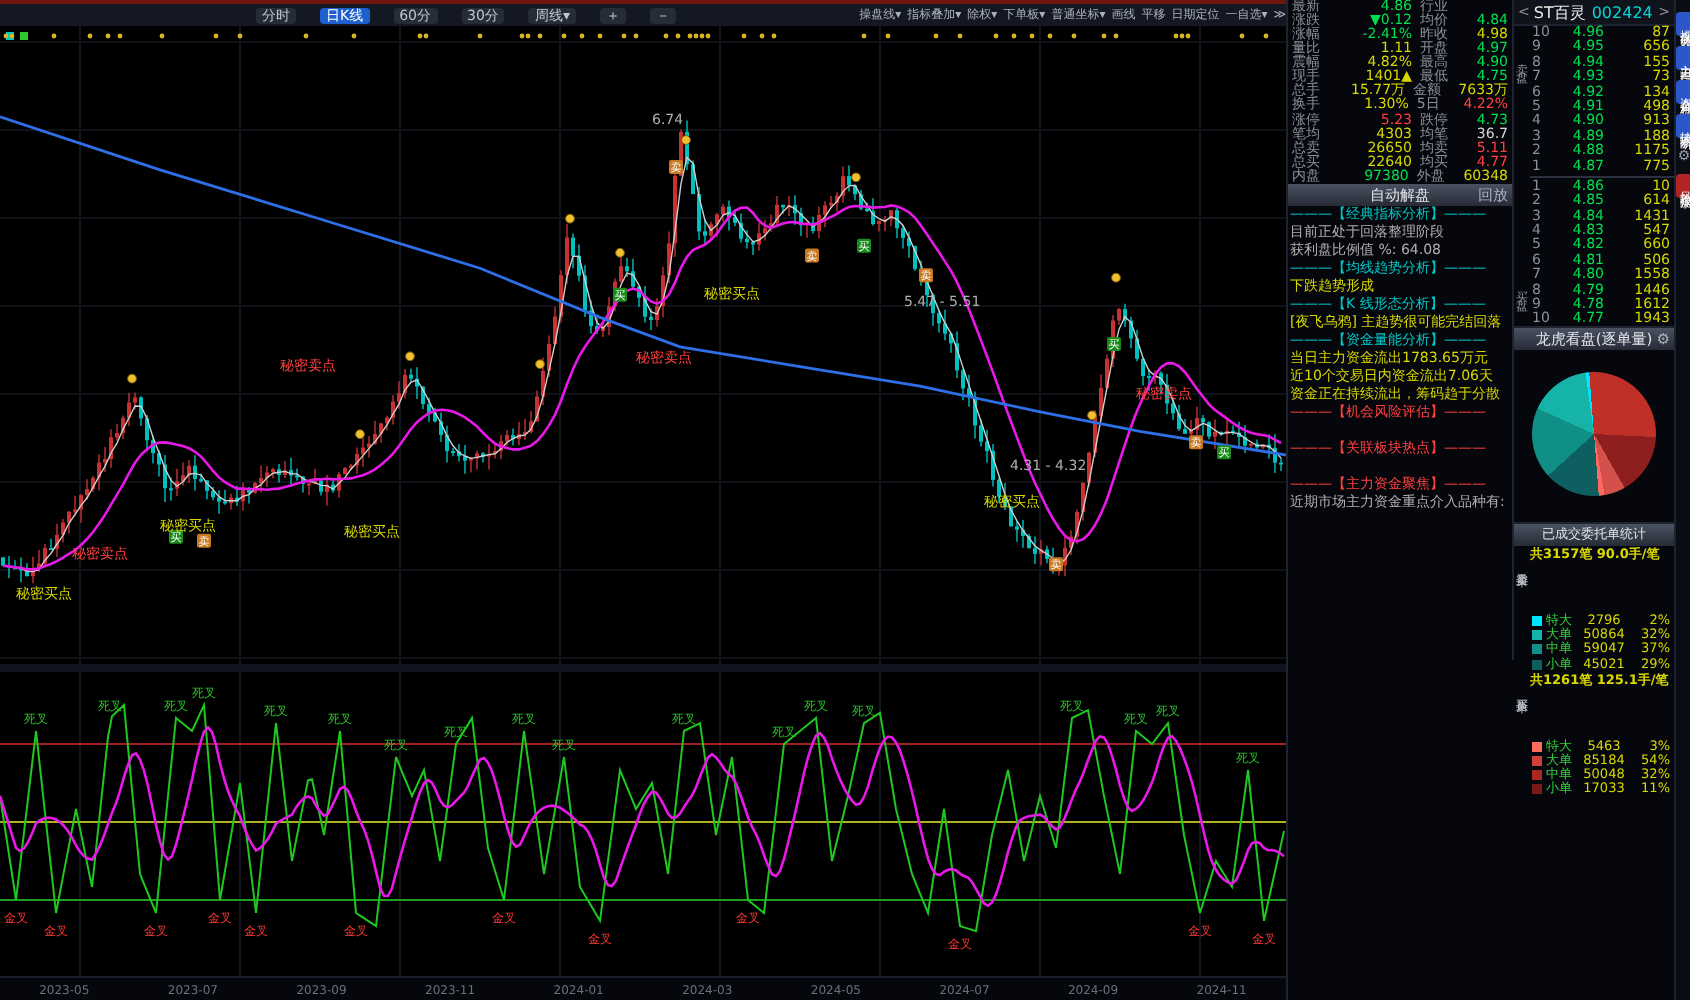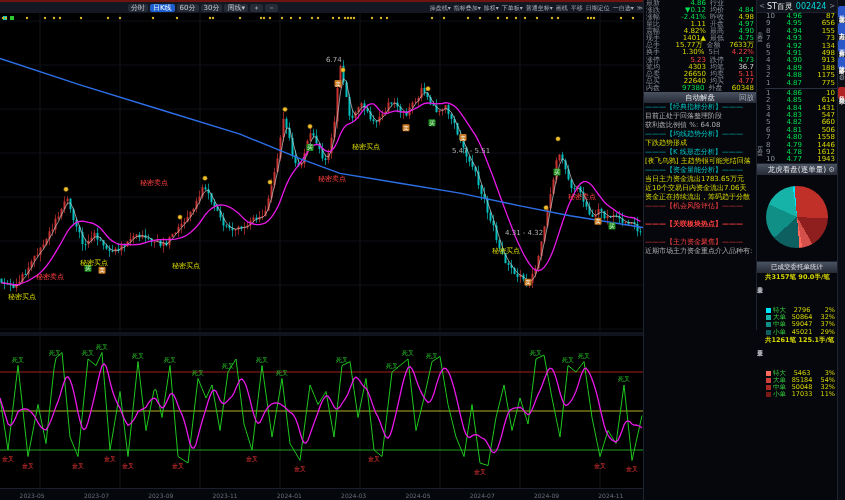--- a/index.html
+++ b/index.html
@@ -1,21 +1,21 @@
 <!DOCTYPE html>
 <html><head>
 <meta charset="utf-8">
 <style>
   html,body{margin:0;padding:0;background:#000;}
   #app{position:relative;width:845px;height:500px;background:#05070c;overflow:hidden;
        font-family:"DejaVu Sans","Liberation Sans",sans-serif;-webkit-font-smoothing:none;}
   
   .toolbar{position:absolute;left:0;top:0;width:845px;height:13px;background:#141823;
            border-top:2px solid #6e150f;box-sizing:border-box;}
-  .tb-periods{position:absolute;left:128px;top:2px;display:flex;gap:2px;}
+  .tb-periods{position:absolute;left:128px;top:2px;display:flex;gap:12px;}
   .tb-btn{font-size:7px;line-height:8px;color:#c2c6cf;background:#262b38;border-radius:2px;
           padding:0 3px;cursor:pointer;white-space:nowrap;}
   .tb-btn.active{background:#1e5fd0;color:#fff;}
   .tb-tools{position:absolute;left:498px;top:2px;width:145px;display:flex;gap:3px;justify-content:flex-end;}
   .tb-tool{font-size:6px;line-height:8px;color:#aab0bc;white-space:nowrap;cursor:pointer;}
   
   .main-chart{position:absolute;left:0;top:13px;width:643px;height:319px;background:#000;
               border-right:1px solid #1e2330;}
   .divider{position:absolute;left:0;top:332px;width:643px;height:4px;background:#10141f;}
   .sub-chart{position:absolute;left:0;top:336px;width:643px;height:152px;background:#000;
@@ -807,21 +807,21 @@
           <div class="an-line" style="color: rgb(0, 200, 200);">———【均线趋势分析】———</div>
           <div class="an-line" style="color: rgb(216, 216, 0);">下跌趋势形成</div>
           <div class="an-line" style="color: rgb(0, 200, 200);">———【K 线形态分析】———</div>
           <div class="an-line" style="color: rgb(216, 216, 0);">[夜飞乌鸦] 主趋势很可能完结回落</div>
           <div class="an-line" style="color: rgb(0, 200, 200);">———【资金量能分析】———</div>
           <div class="an-line" style="color: rgb(216, 216, 0);">当日主力资金流出1783.65万元</div>
           <div class="an-line" style="color: rgb(216, 216, 0);">近10个交易日内资金流出7.06天</div>
           <div class="an-line" style="color: rgb(216, 216, 0);">资金正在持续流出，筹码趋于分散</div>
           <div class="an-line" style="color: rgb(255, 64, 64);">———【机会风险评估】———</div>
           <div class="an-line" style="color: rgb(176, 176, 176);">&nbsp;</div>
-          <div class="an-line" style="color: rgb(255, 64, 64); font-weight: bold;">———【关联板块热点】———</div>
+          <div class="an-line" style="color: rgb(255, 64, 64);">———【关联板块热点】———</div>
           <div class="an-line" style="color: rgb(176, 176, 176);">&nbsp;</div>
           <div class="an-line" style="color: rgb(255, 64, 64);">———【主力资金聚焦】———</div>
           <div class="an-line" style="color: rgb(176, 176, 176);">近期市场主力资金重点介入品种有:</div>
         </div>
   </div>
 
   <div class="rcol">
     <div class="stock-header">
       <span class="arr">&lt;</span>
       <span class="sname">ST百灵</span>

